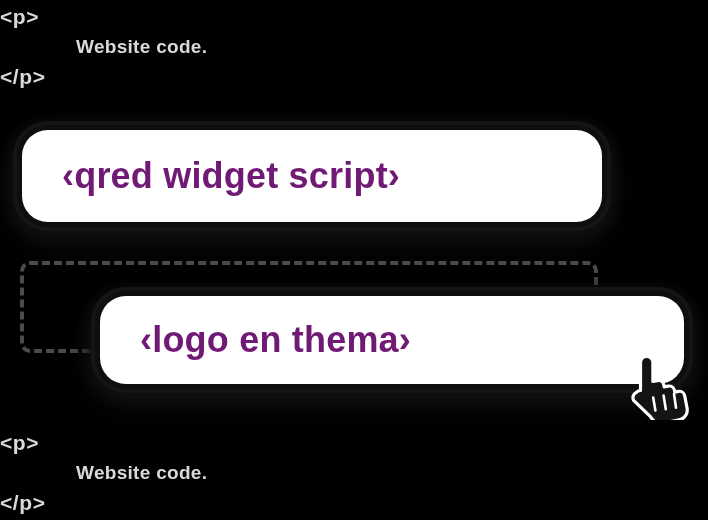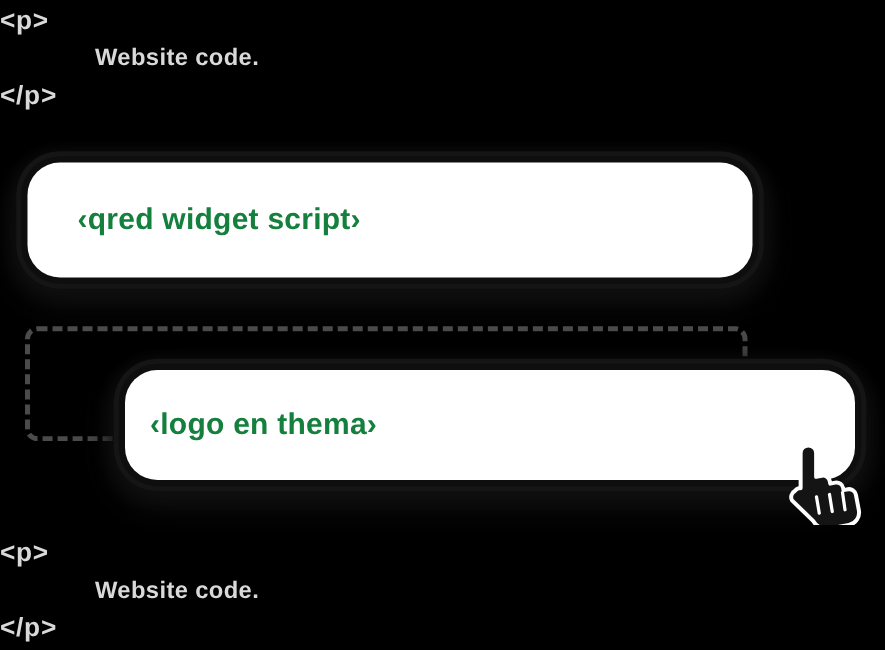--- a/index.html
+++ b/index.html
@@ -65,40 +65,40 @@
     display: flex;
     align-items: center;
     box-shadow:
       0 0 0 5px #0e0e0e,
       0 0 0 9px #151515,
       0 4px 16px 9px #101010,
       0 10px 26px 12px rgba(20,20,20,0.85);
   }
   .card-label {
     font-family: "Liberation Sans", "DejaVu Sans", sans-serif;
-    color: #15803d;
-    font-size: 24px;
+    color: #701a75;
+    font-size: 36px;
     font-weight: 600;
     letter-spacing: 0.2px;
     white-space: nowrap;
   }
 
   #card-script {
     left: 22px;
     top: 130px;
     width: 580px;
     height: 92px;
     padding-left: 40px;
   }
   #card-theme {
     left: 100px;
     top: 296px;
     width: 584px;
     height: 88px;
-    padding-left: 20px;
+    padding-left: 40px;
   }
 
   
   .cursor-hand {
     position: absolute;
     left: 624px;
     top: 350px;
     width: 72px;
     height: 70px;
     pointer-events: none;

